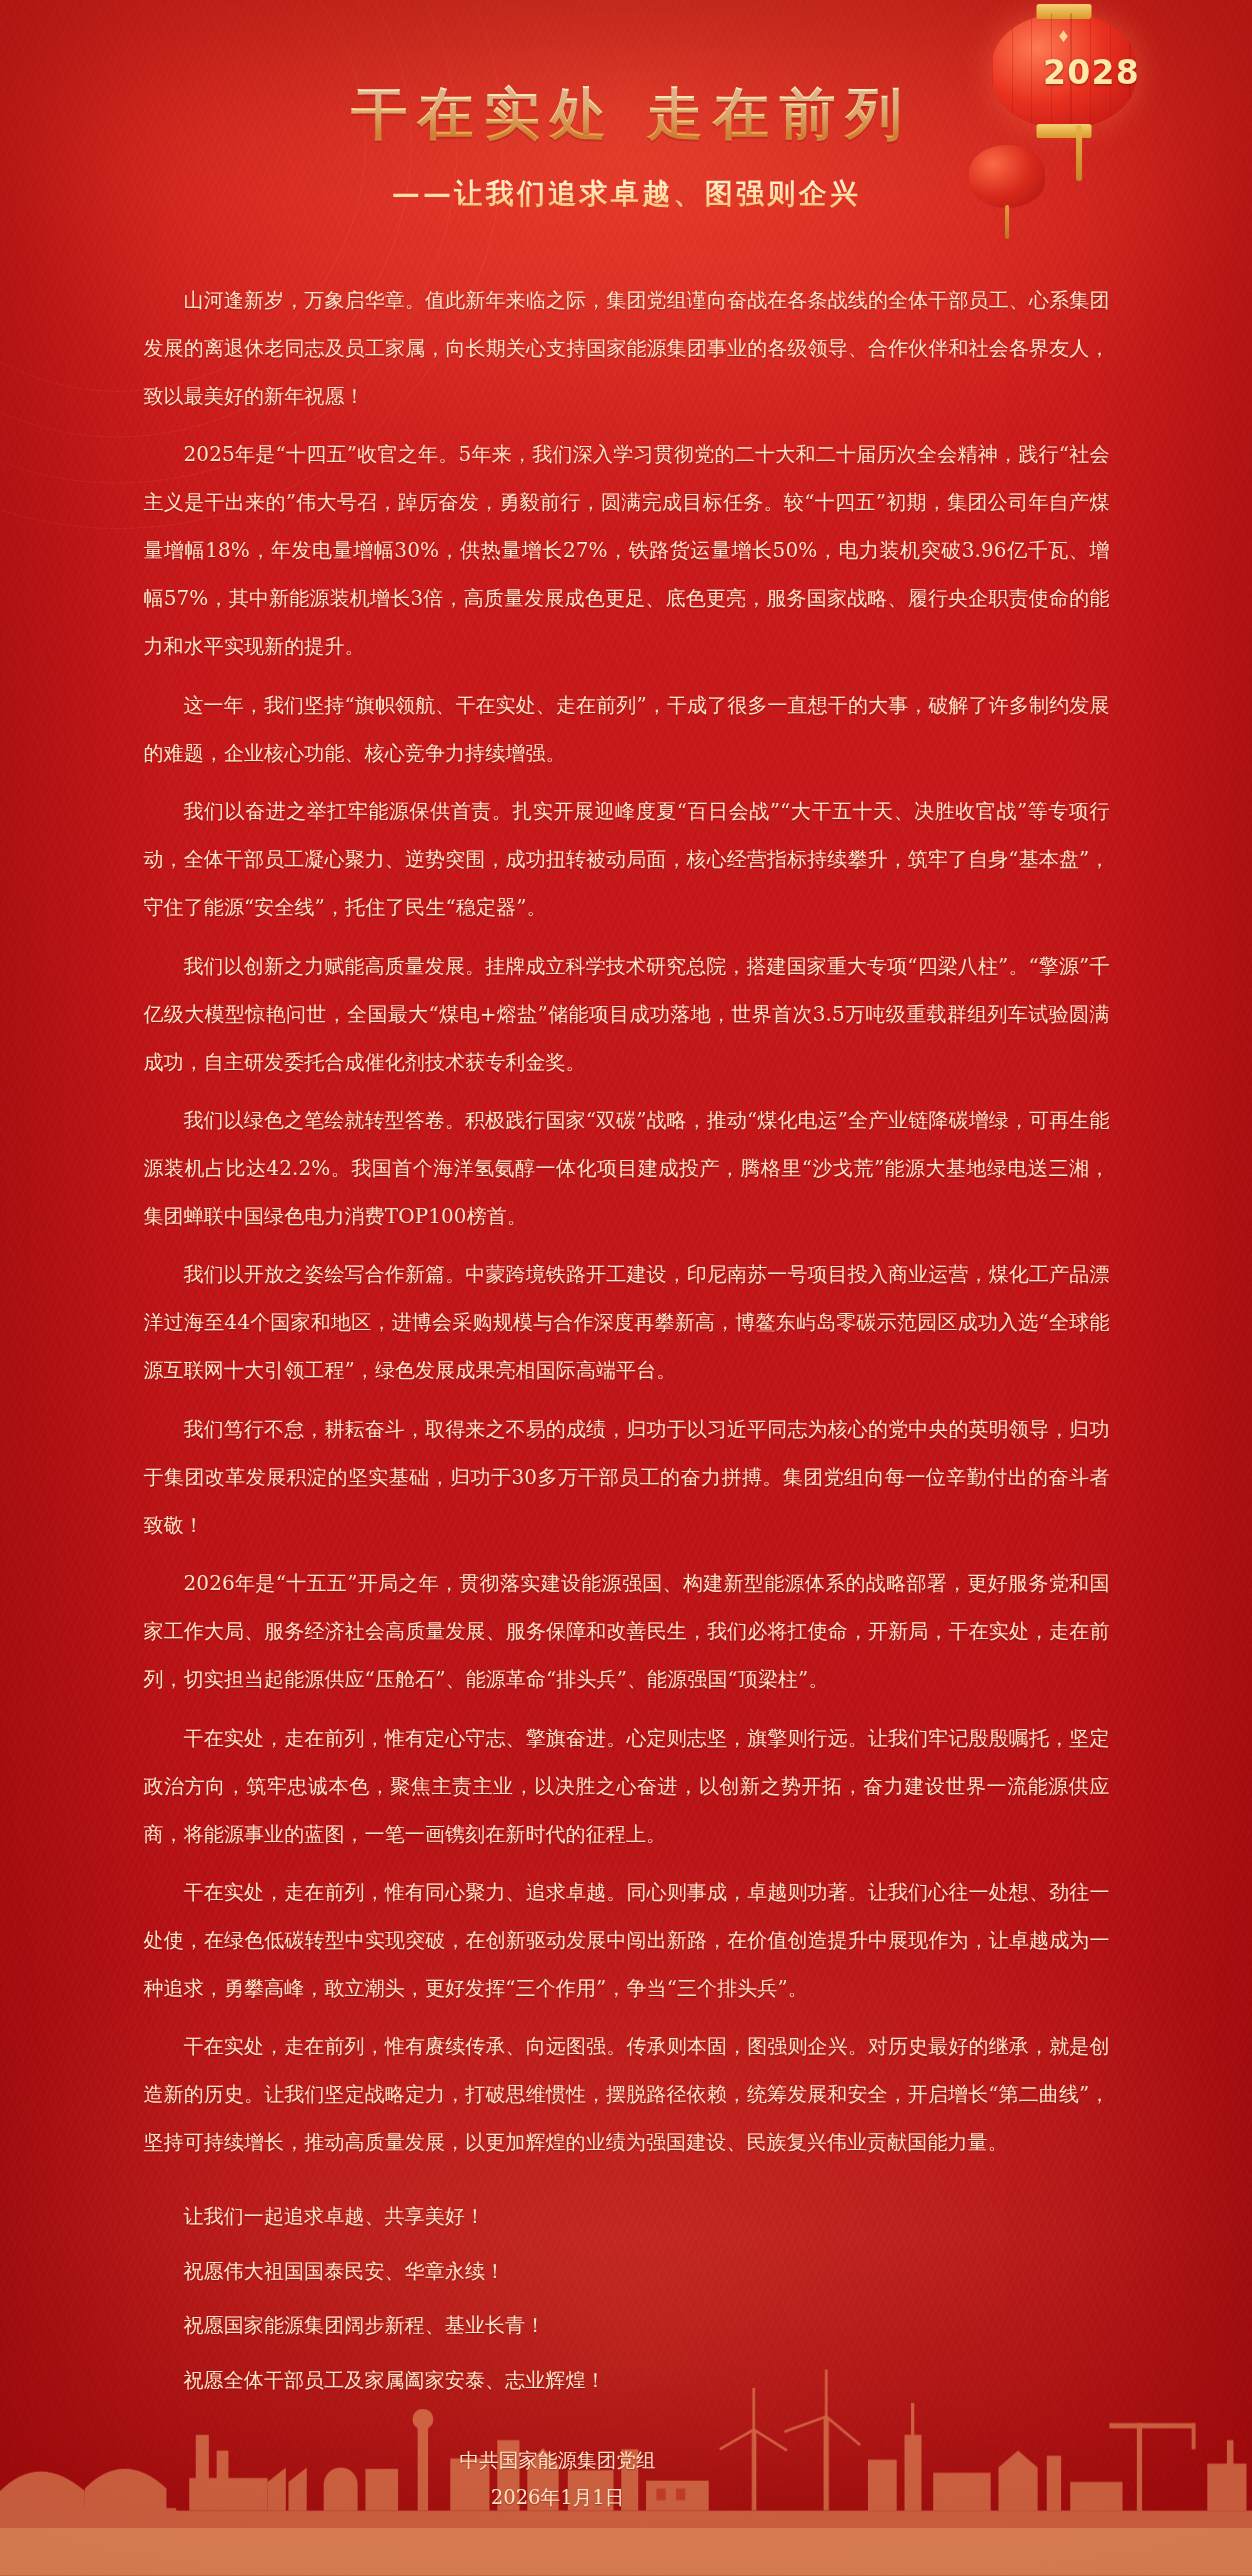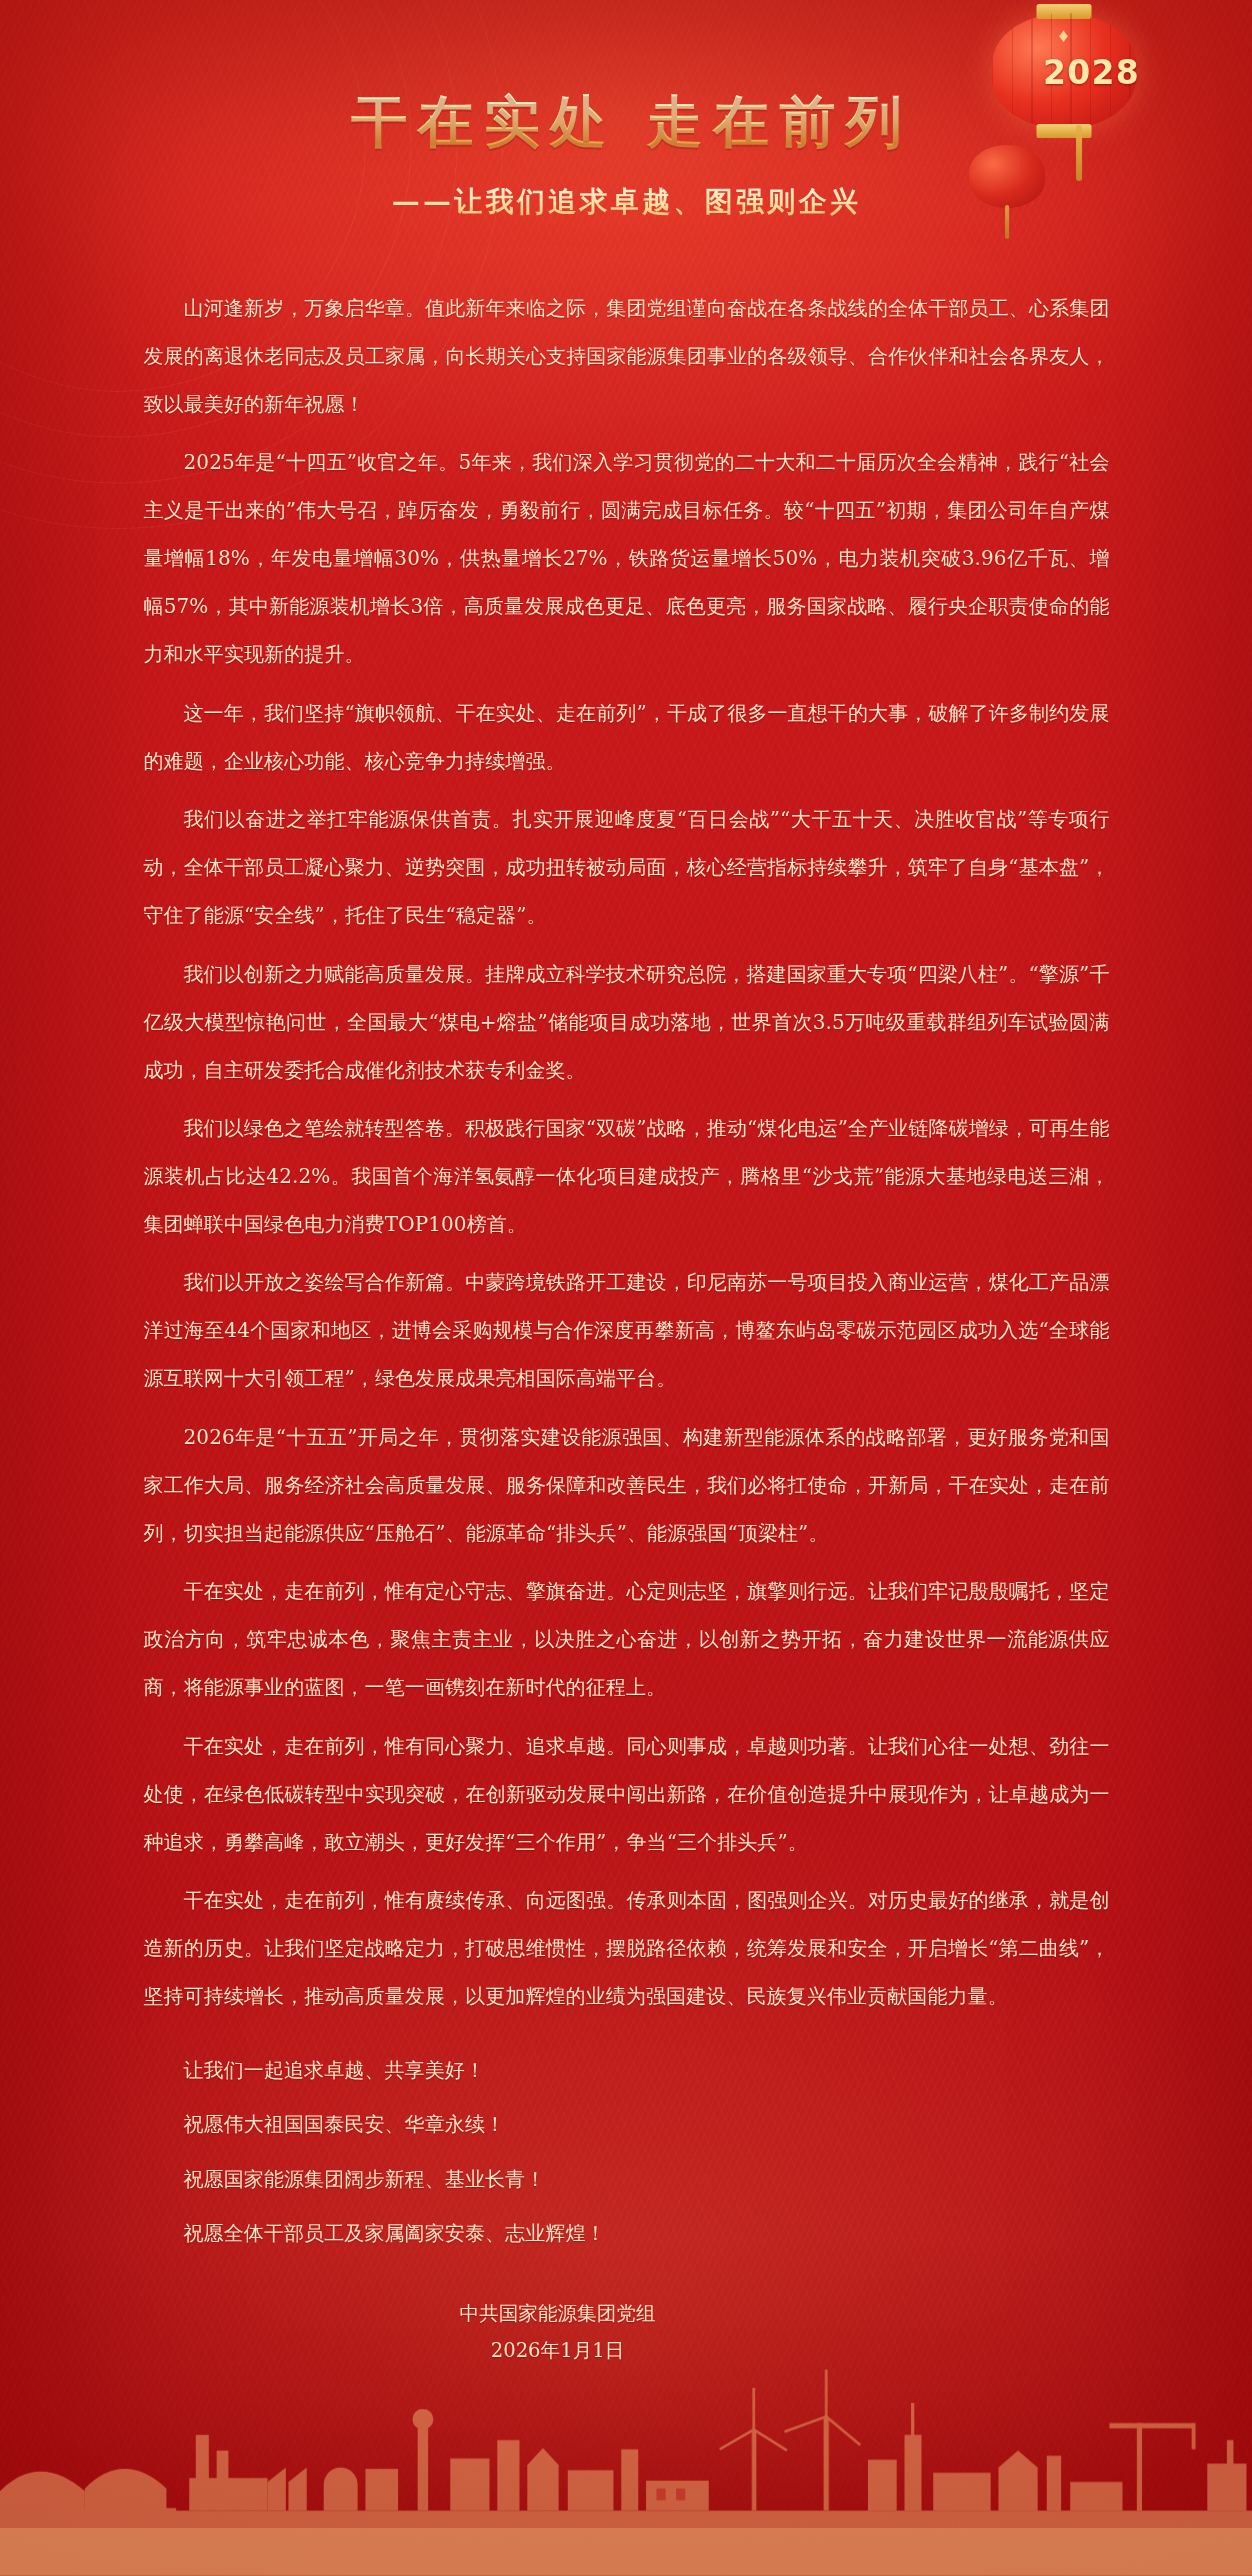--- a/index.html
+++ b/index.html
@@ -53,21 +53,20 @@
     pointer-events: none;
     box-shadow: inset 0 0 170px 59px rgba(120,0,0,0.40);
   }
 
   
   header.head {
     position: relative;
     padding-top: 77px;
     text-align: center;
     z-index: 5;
-    margin-top: 8px;
   }
   .main-title {
     font-family: "DejaVu Serif", "Liberation Serif", serif;
     font-size: 56px;
     font-weight: bold;
     letter-spacing: 10.4px;
     color: #ffe9b0;
     background: linear-gradient(180deg, #fff6d8 0%, #ffdf93 45%, #e9a33f 78%, #f7d68d 100%);
     -webkit-background-clip: text;
     background-clip: text;
@@ -267,20 +266,21 @@
   </header>
 
   <main class="content">
     <p>山河逢新岁，万象启华章。值此新年来临之际，集团党组谨向奋战在各条战线的全体干部员工、心系集团发展的离退休老同志及员工家属，向长期关心支持国家能源集团事业的各级领导、合作伙伴和社会各界友人，致以最美好的新年祝愿！</p>
     <p>2025年是“十四五”收官之年。5年来，我们深入学习贯彻党的二十大和二十届历次全会精神，践行“社会主义是干出来的”伟大号召，踔厉奋发，勇毅前行，圆满完成目标任务。较“十四五”初期，集团公司年自产煤量增幅18%，年发电量增幅30%，供热量增长27%，铁路货运量增长50%，电力装机突破3.96亿千瓦、增幅57%，其中新能源装机增长3倍，高质量发展成色更足、底色更亮，服务国家战略、履行央企职责使命的能力和水平实现新的提升。</p>
     <p>这一年，我们坚持“旗帜领航、干在实处、走在前列”，干成了很多一直想干的大事，破解了许多制约发展的难题，企业核心功能、核心竞争力持续增强。</p>
     <p>我们以奋进之举扛牢能源保供首责。扎实开展迎峰度夏“百日会战”“大干五十天、决胜收官战”等专项行动，全体干部员工凝心聚力、逆势突围，成功扭转被动局面，核心经营指标持续攀升，筑牢了自身“基本盘”，守住了能源“安全线”，托住了民生“稳定器”。</p>
     <p>我们以创新之力赋能高质量发展。挂牌成立科学技术研究总院，搭建国家重大专项“四梁八柱”。“擎源”千亿级大模型惊艳问世，全国最大“煤电+熔盐”储能项目成功落地，世界首次3.5万吨级重载群组列车试验圆满成功，自主研发委托合成催化剂技术获专利金奖。</p>
     <p>我们以绿色之笔绘就转型答卷。积极践行国家“双碳”战略，推动“煤化电运”全产业链降碳增绿，可再生能源装机占比达42.2%。我国首个海洋氢氨醇一体化项目建成投产，腾格里“沙戈荒”能源大基地绿电送三湘，集团蝉联中国绿色电力消费TOP100榜首。</p>
     <p>我们以开放之姿绘写合作新篇。中蒙跨境铁路开工建设，印尼南苏一号项目投入商业运营，煤化工产品漂洋过海至44个国家和地区，进博会采购规模与合作深度再攀新高，博鳌东屿岛零碳示范园区成功入选“全球能源互联网十大引领工程”，绿色发展成果亮相国际高端平台。</p>
+    <p>我们笃行不怠，耕耘奋斗，取得来之不易的成绩，归功于以习近平同志为核心的党中央的英明领导，归功于集团改革发展积淀的坚实基础，归功于30多万干部员工的奋力拼搏。集团党组向每一位辛勤付出的奋斗者致敬！</p>
     <p>2026年是“十五五”开局之年，贯彻落实建设能源强国、构建新型能源体系的战略部署，更好服务党和国家工作大局、服务经济社会高质量发展、服务保障和改善民生，我们必将扛使命，开新局，干在实处，走在前列，切实担当起能源供应“压舱石”、能源革命“排头兵”、能源强国“顶梁柱”。</p>
     <p>干在实处，走在前列，惟有定心守志、擎旗奋进。心定则志坚，旗擎则行远。让我们牢记殷殷嘱托，坚定政治方向，筑牢忠诚本色，聚焦主责主业，以决胜之心奋进，以创新之势开拓，奋力建设世界一流能源供应商，将能源事业的蓝图，一笔一画镌刻在新时代的征程上。</p>
     <p>干在实处，走在前列，惟有同心聚力、追求卓越。同心则事成，卓越则功著。让我们心往一处想、劲往一处使，在绿色低碳转型中实现突破，在创新驱动发展中闯出新路，在价值创造提升中展现作为，让卓越成为一种追求，勇攀高峰，敢立潮头，更好发挥“三个作用”，争当“三个排头兵”。</p>
     <p>干在实处，走在前列，惟有赓续传承、向远图强。传承则本固，图强则企兴。对历史最好的继承，就是创造新的历史。让我们坚定战略定力，打破思维惯性，摆脱路径依赖，统筹发展和安全，开启增长“第二曲线”，坚持可持续增长，推动高质量发展，以更加辉煌的业绩为强国建设、民族复兴伟业贡献国能力量。</p>
 
     <div class="wishes">
       <p class="wish">让我们一起追求卓越、共享美好！</p>
       <p class="wish">祝愿伟大祖国国泰民安、华章永续！</p>
       <p class="wish">祝愿国家能源集团阔步新程、基业长青！</p>
       <p class="wish">祝愿全体干部员工及家属阖家安泰、志业辉煌！</p>

